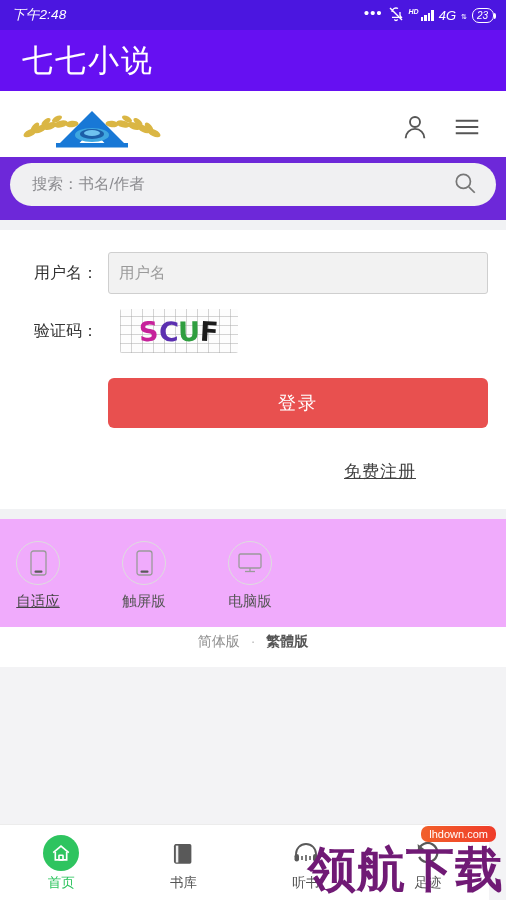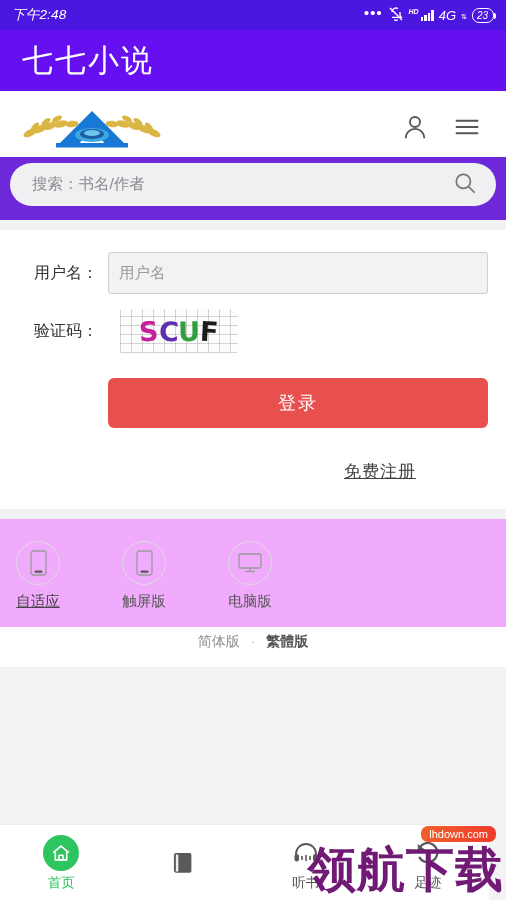--- a/index.html
+++ b/index.html
@@ -335,20 +335,21 @@
       <div class="navlabel">首页</div>
     </div>
 
     <div class="navitem">
       <div class="navicon">
         <svg width="27" height="27" viewBox="0 0 24 24" fill="#595959">
           <path d="M5 3.5h12.5a1.5 1.5 0 0 1 1.5 1.5v14.5a1.5 1.5 0 0 1-1.5 1.5H5.5C4.4 21 3.5 20.1 3.5 19V5.5C3.5 4.4 4.4 3.5 5 3.5z"></path>
           <rect x="5.2" y="5" width="2.2" height="15" fill="#efefef"></rect>
         </svg>
       </div>
+      <div class="navlabel">书库</div>
     </div>
 
     <div class="navitem">
       <div class="navicon">
         <svg width="28" height="24" viewBox="0 0 28 24" fill="none" stroke="#595959" stroke-width="1.8">
           <path d="M4 15v-2a10 10 0 0 1 20 0v2"></path>
           <rect x="2.5" y="13" width="4.5" height="7.5" rx="2.2" fill="#595959" stroke="none"></rect>
           <rect x="21" y="13" width="4.5" height="7.5" rx="2.2" fill="#595959" stroke="none"></rect>
           <line x1="10" y1="15" x2="10" y2="19" stroke-width="1.6"></line>
           <line x1="14" y1="14" x2="14" y2="20" stroke-width="1.6"></line>

